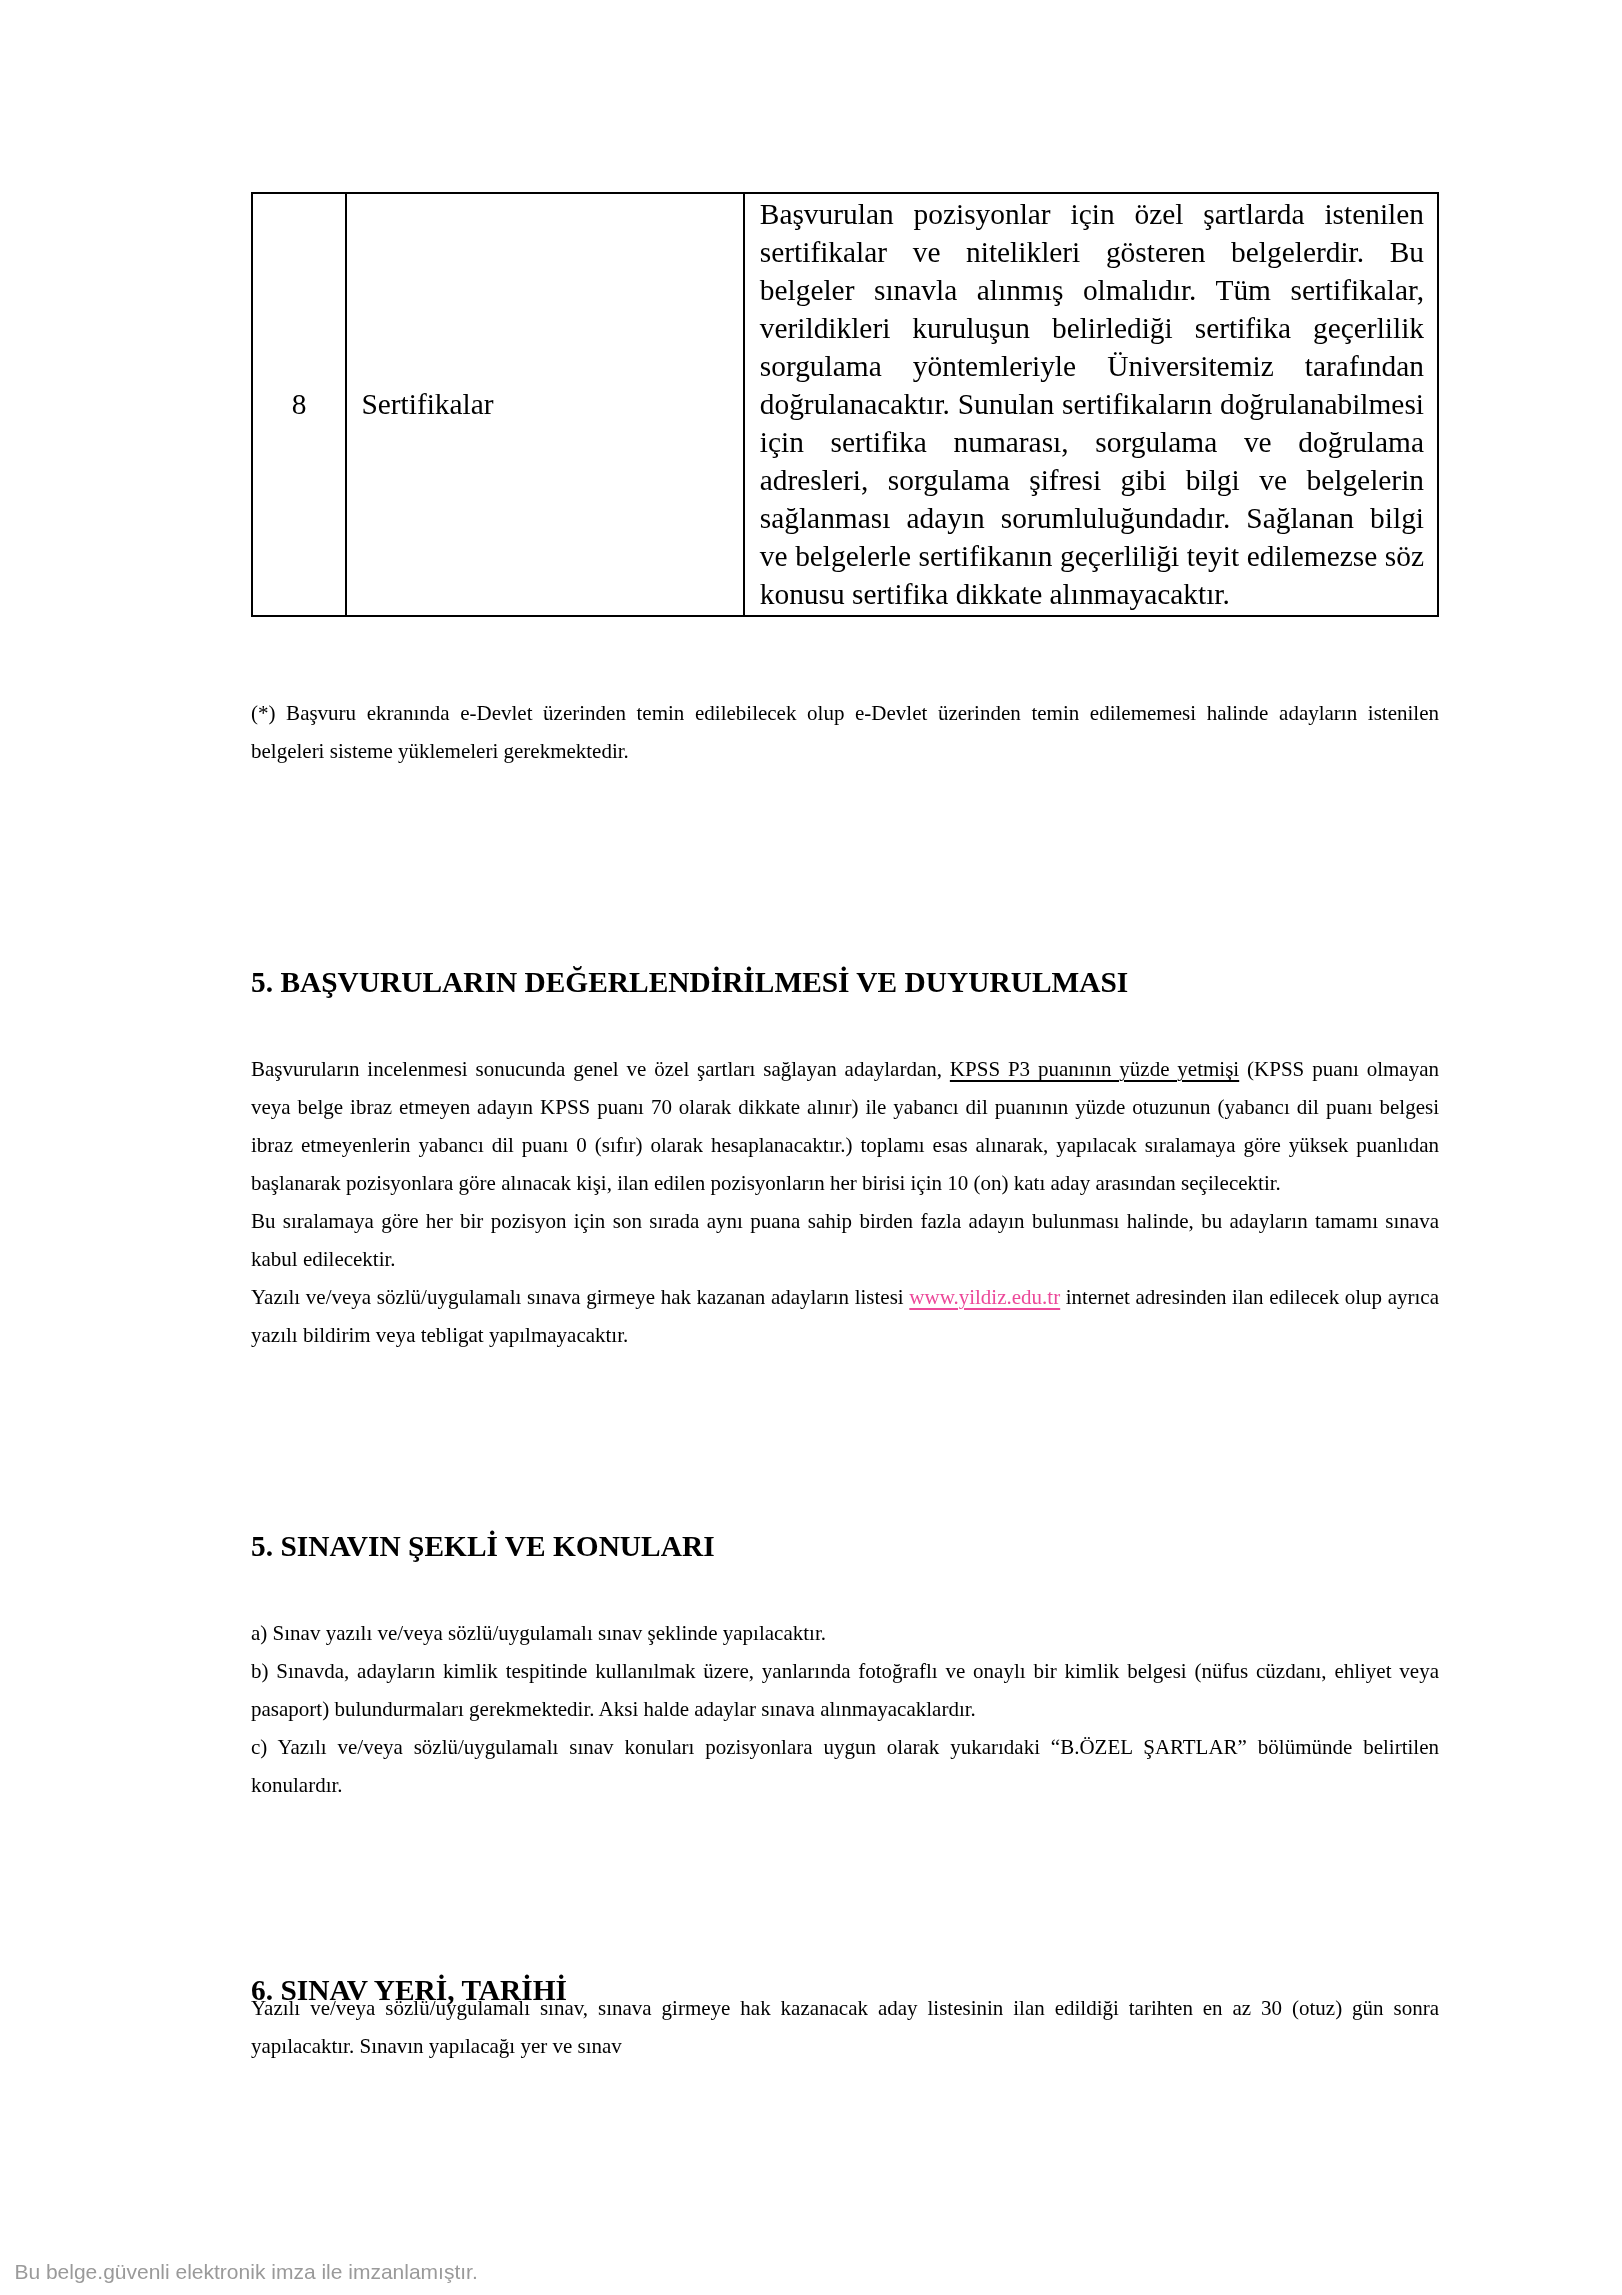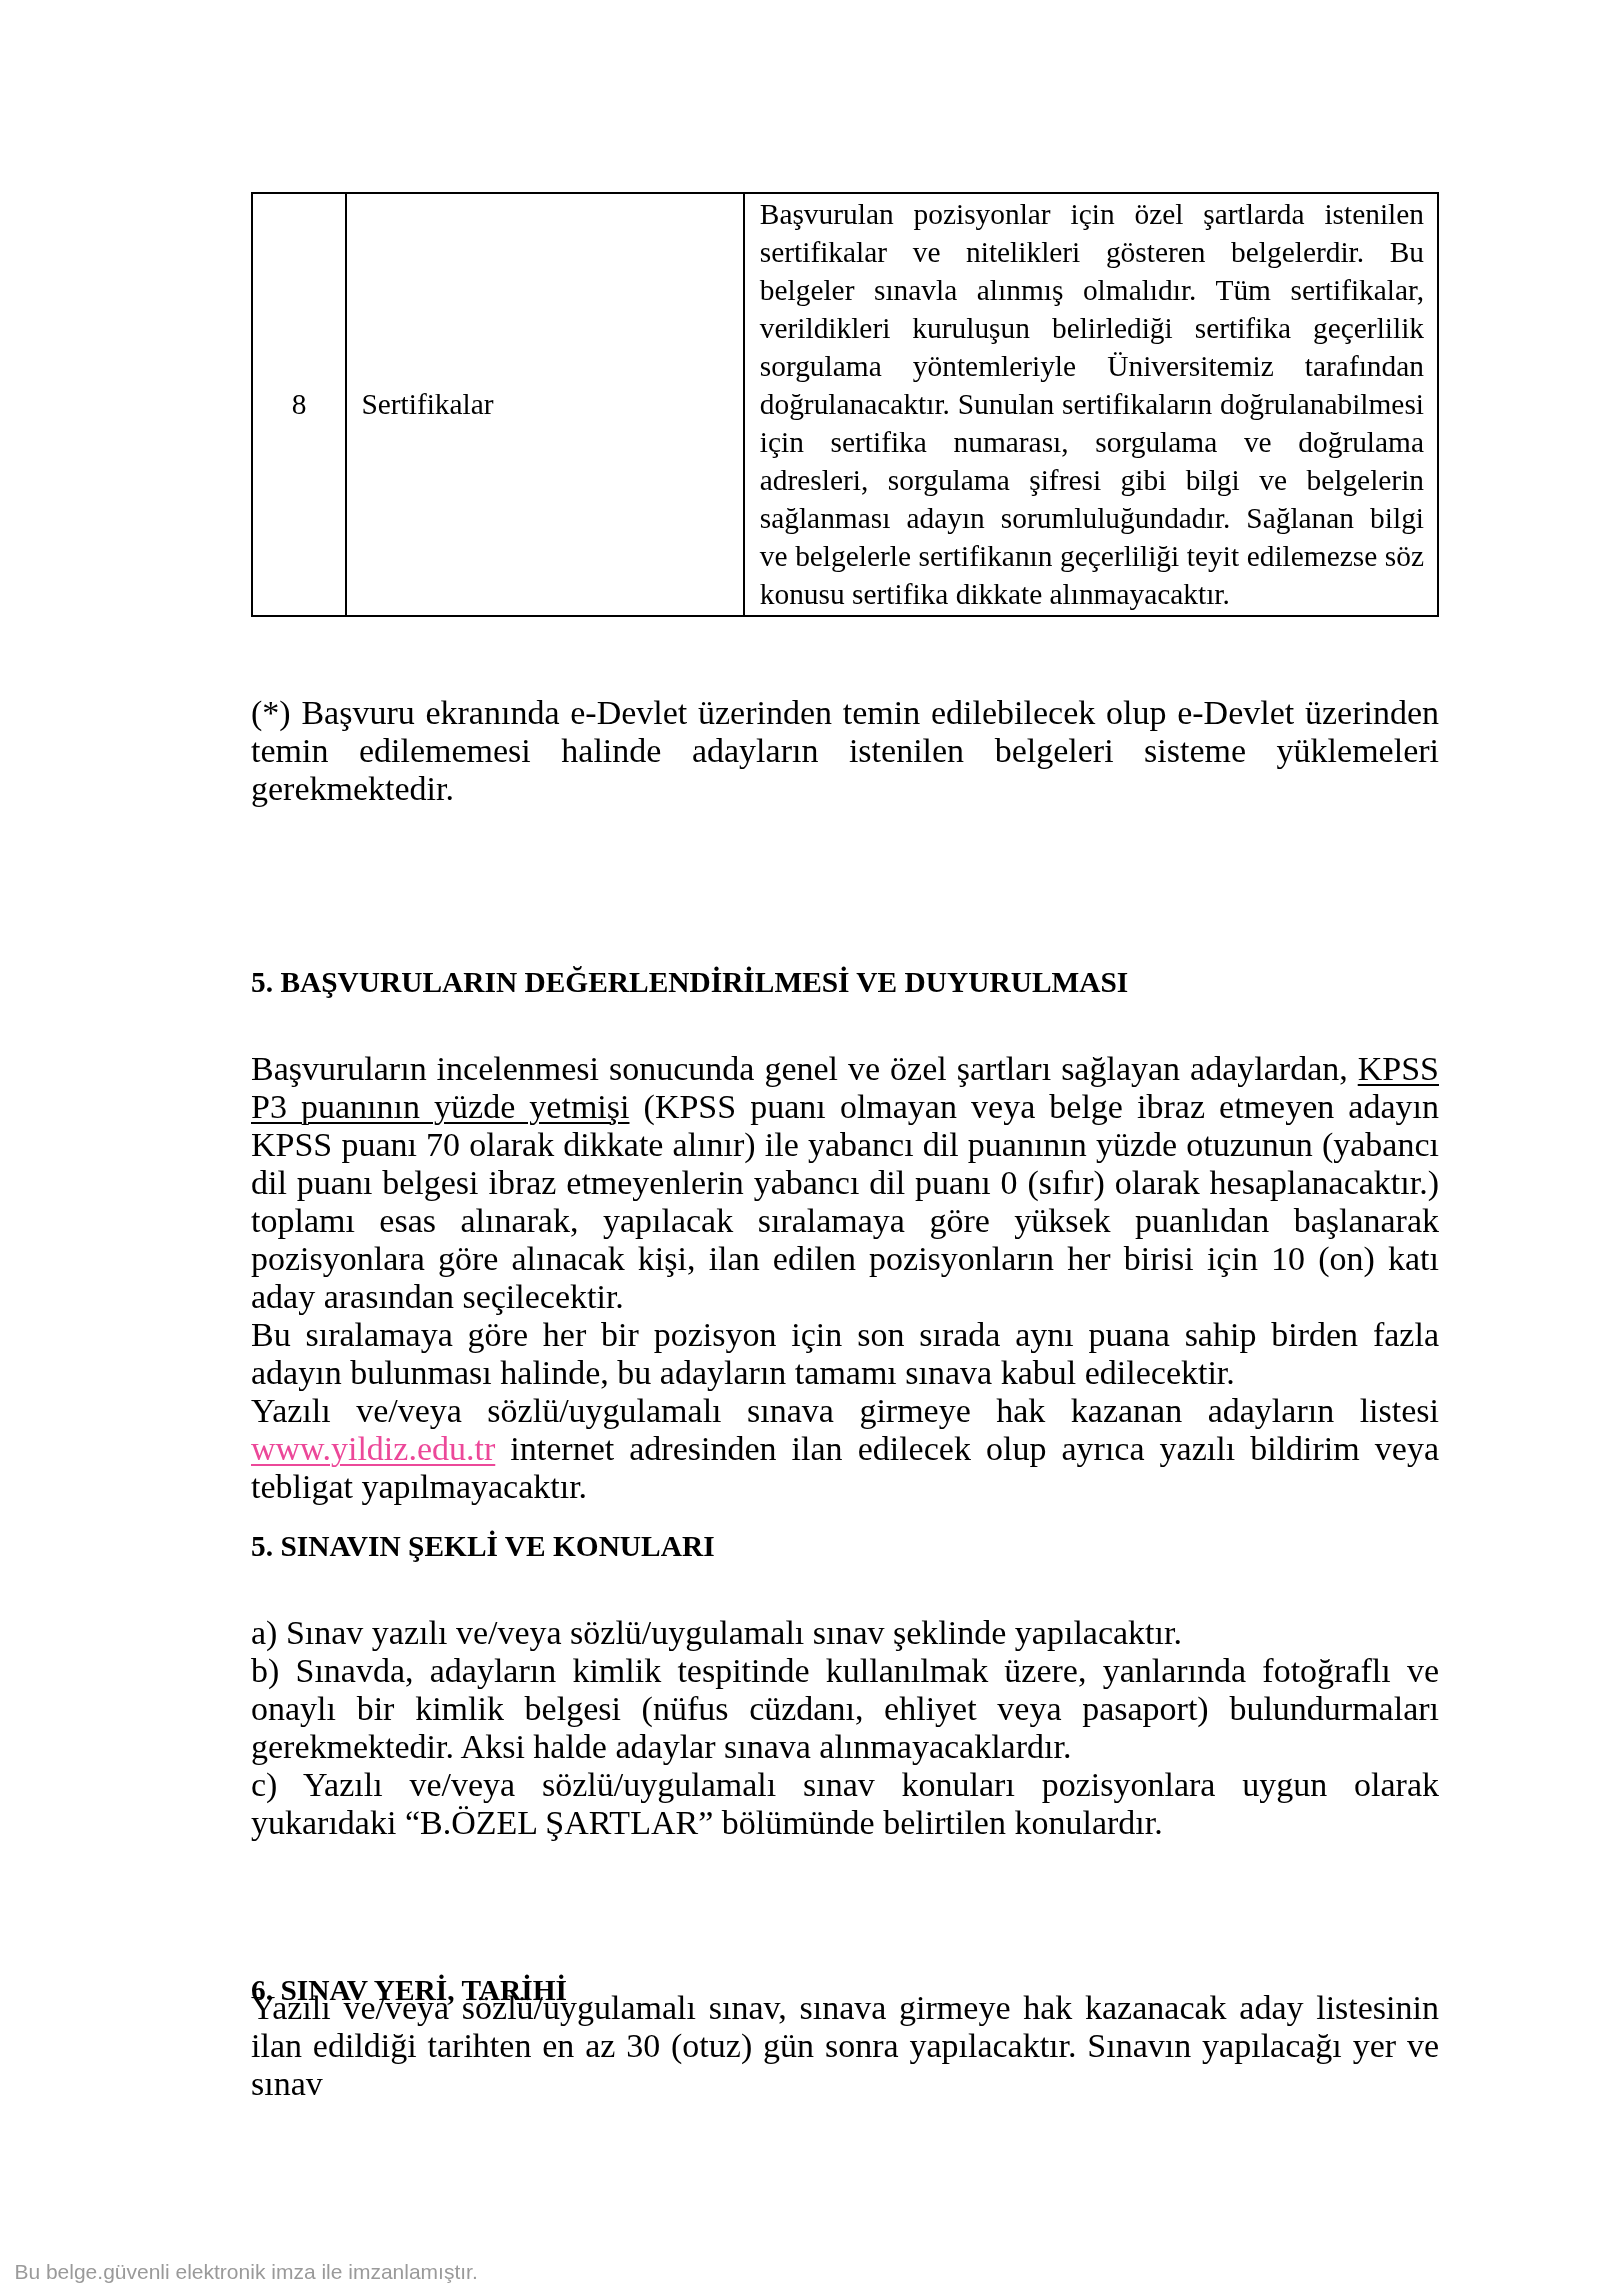--- a/index.html
+++ b/index.html
@@ -11,21 +11,21 @@
     position: absolute; left: 251px; top: 192px; width: 1188px;
     border-collapse: collapse; font-size: 29.4px; line-height: 38px;
   }
   table.req td { border: 2px solid #000; vertical-align: middle; padding: 0; }
   td.c-no { width: 92px; text-align: center; }
   td.c-name { width: 382px; padding-left: 14.4px !important; }
   td.c-desc { padding: 1.3px 13px 1.3px 14.4px !important; text-align: justify; text-align-last: left; }
 
   .block {
     position: absolute; left: 251px; width: 1188px;
-    font-size: 34px; line-height: 38px; text-align: justify;
+    font-size: 21px; line-height: 38px; text-align: justify;
   }
   .block p { margin: 0; }
   .heading { font-weight: bold; font-size: 29.4px; line-height: 38px; position: absolute; left: 251px; }
   .u { text-decoration: underline; text-decoration-thickness: 2px; text-underline-offset: 3.9px; }
 
   .footer {
     position: absolute; left: 14.4px; top: 2260px;
     font-family: Liberation Sans, sans-serif;
     font-size: 21px; color: #9a9a9a;
   }

